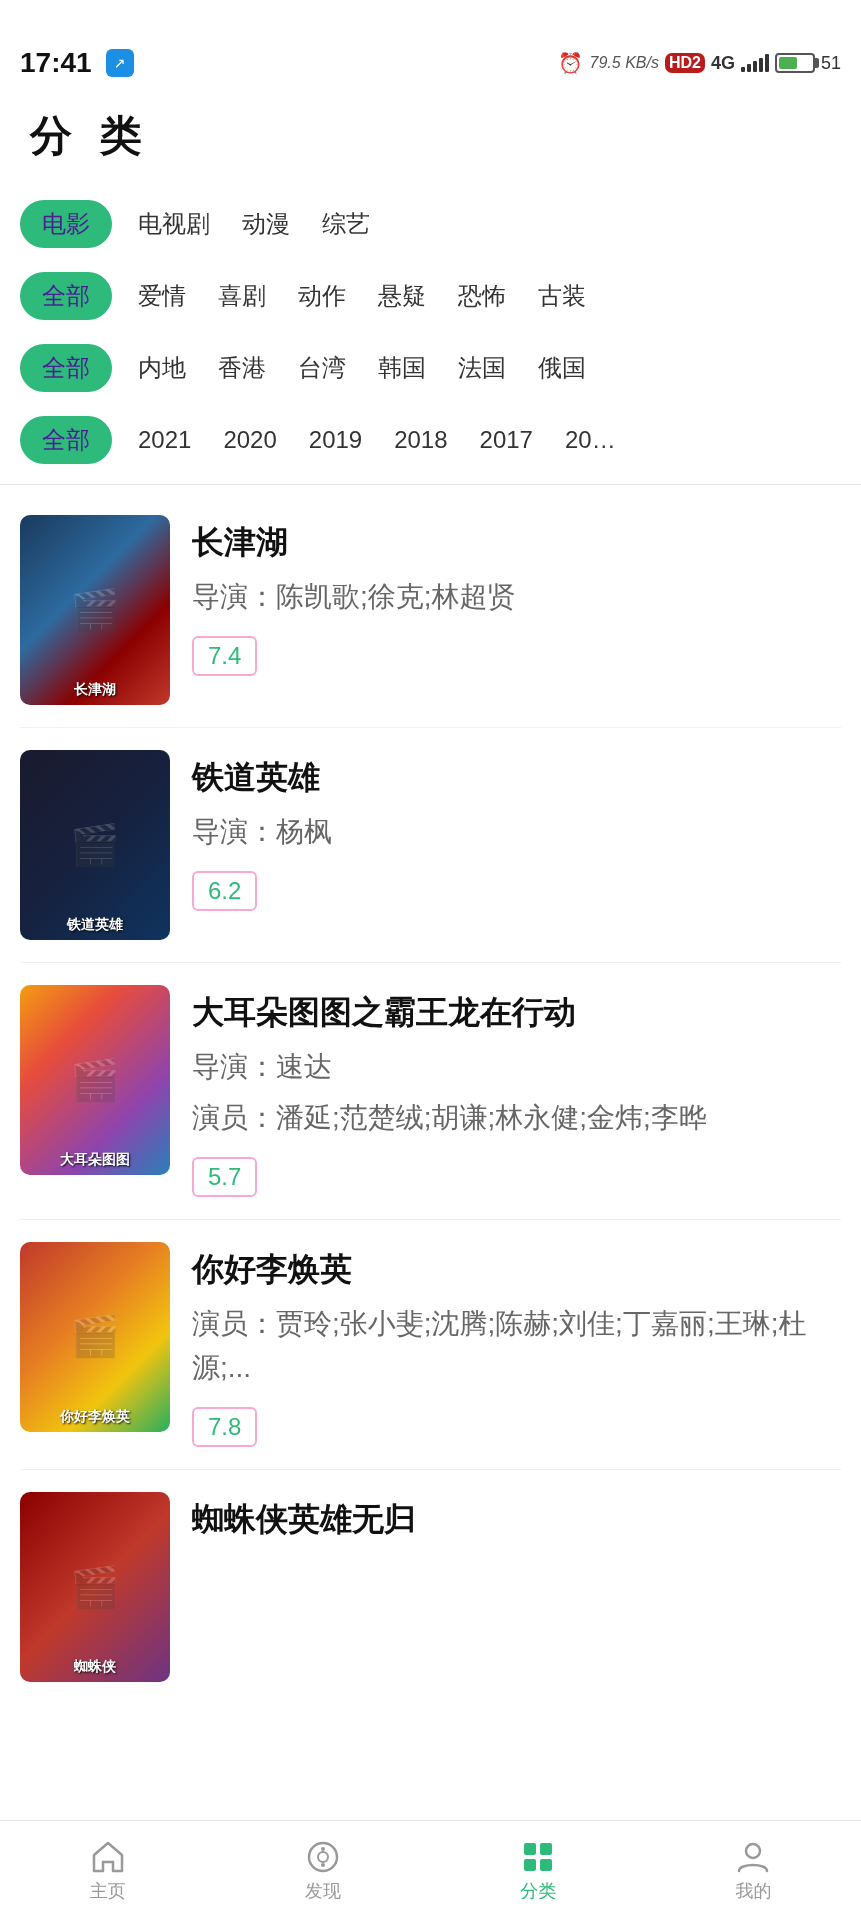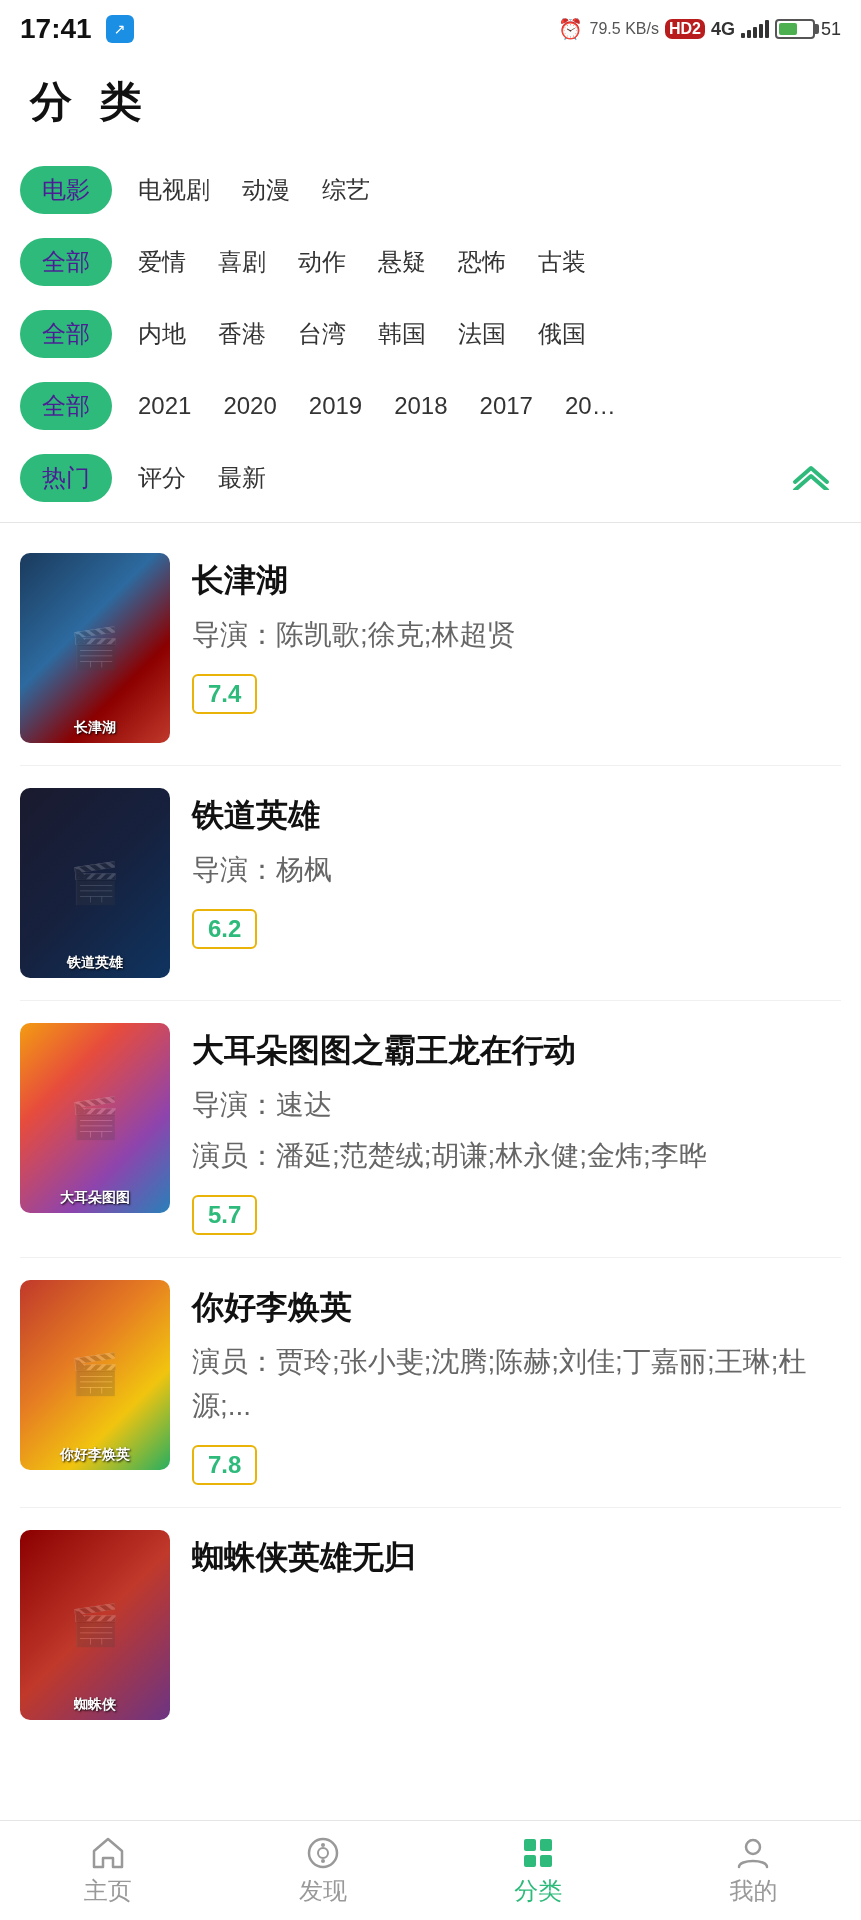--- a/index.html
+++ b/index.html
@@ -13,20 +13,21 @@
       position: relative;
     }
 
     
     .status-bar {
       display: flex;
       align-items: center;
       justify-content: space-between;
       padding: 10px 20px 6px 20px;
       height: 54px;
+      margin-top: 34px;
     }
     .status-time {
       font-size: 28px;
       font-weight: 600;
       color: #111;
     }
     .status-icons {
       display: flex;
       align-items: center;
       gap: 6px;
@@ -165,26 +166,26 @@
       margin-bottom: 10px;
     }
     .movie-meta {
       font-size: 28px;
       color: #666;
       line-height: 1.6;
       margin-bottom: 6px;
     }
     .movie-rating {
       display: inline-block;
-      border: 2px solid #eab308;
+      border: 2px solid #f9a8d4;
       color: #2dba7a;
       border-radius: 6px;
       padding: 4px 14px;
       font-size: 24px;
-      font-weight: 700;
+      font-weight: 400;
       margin-top: 10px;
     }
 
     
     .bottom-nav {
       position: fixed;
       bottom: 0;
       left: 0;
       width: 861px;
       height: 100px;
@@ -195,21 +196,21 @@
       justify-content: space-around;
     }
     .nav-item {
       display: flex;
       flex-direction: column;
       align-items: center;
       gap: 4px;
       cursor: pointer;
     }
     .nav-label {
-      font-size: 24px;
+      font-size: 18px;
       color: #999;
     }
     .nav-label.active {
       color: #2dba7a;
     }
 
     
     .nav-svg {
       width: 36px;
       height: 36px;
@@ -247,21 +248,21 @@
 </head>
 <body>
 
 <div class="status-bar">
   <div style="display:flex;align-items:center;gap:8px;">
     <span class="status-time">17:41</span>
     <div class="blue-arrow">↗</div>
   </div>
   <div class="status-icons">
     <span>⏰</span>
-    <span style="font-size:16px;color:#555;line-height:1.1;text-align:left;">79.5 KB/s</span>
+    <span style="font-size:16px;color:#555;line-height:1.1;text-align:left;font-style:italic;">79.5 KB/s</span>
     <span style="font-size:16px;font-weight:700;background:#b91c1c;color:white;padding:1px 4px;border-radius:7px;">HD2</span>
     <span style="font-size:18px;font-weight:700;text-align:center;">4G</span>
     <div class="signal-bars">
       <span style="height:5px;"></span>
       <span style="height:8px;"></span>
       <span style="height:11px;"></span>
       <span style="height:14px;"></span>
       <span style="height:18px;"></span>
     </div>
     <div class="battery-bar">
@@ -305,33 +306,20 @@
   <div class="filter-row">
     <div class="filter-tag">全部</div>
     <span class="filter-item">2021</span>
     <span class="filter-item">2020</span>
     <span class="filter-item">2019</span>
     <span class="filter-item">2018</span>
     <span class="filter-item">2017</span>
     <span class="filter-item">20…</span>
   </div>
 
-  <div class="sort-row">
-    <div class="sort-items">
-      <div class="filter-tag">热门</div>
-      <span class="filter-item">评分</span>
-      <span class="filter-item">最新</span>
-    </div>
-    <div class="chevron-up">
-      <svg width="40" height="30" viewBox="0 0 40 30" fill="none">
-        <polyline points="4,22 20,8 36,22" stroke="#2dba7a" stroke-width="4" stroke-linecap="round" stroke-linejoin="round" fill="none"></polyline>
-        <polyline points="4,30 20,16 36,30" stroke="#2dba7a" stroke-width="4" stroke-linecap="round" stroke-linejoin="round" fill="none"></polyline>
-      </svg>
-    </div>
-  </div>
 
 </div>
 
 <div class="divider"></div>
 
 <div class="movie-list">
 
   <div class="movie-item">
     <div class="movie-poster poster-1">
       <div class="poster-overlay">

